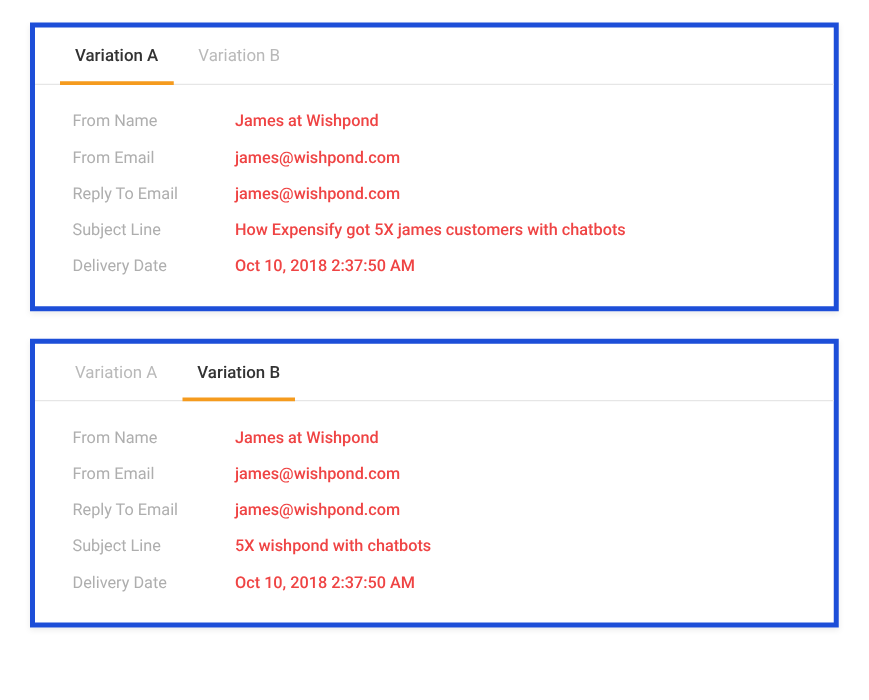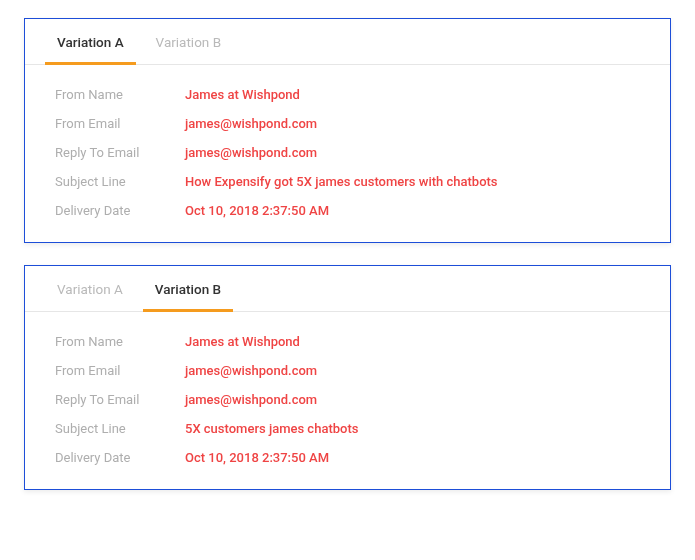--- a/index.html
+++ b/index.html
@@ -8,21 +8,21 @@
       padding: 0;
     }
     body {
       font-family: -apple-system, BlinkMacSystemFont, "Segoe UI", Roboto, "Helvetica Neue", Arial, sans-serif;
       background: #ffffff;
       padding: 18px 24px;
       width: 695px;
     }
     .panel {
       background: #ffffff;
-      border: 1px solid #1d4ed8;
+      border: 4px solid #1d4ed8;
       box-shadow: 0 2px 5px rgba(0,0,0,0.08);
       margin-bottom: 22px;
     }
     .tabs {
       display: flex;
       border-bottom: 1px solid #e6e6e6;
       padding: 0 20px;
     }
     .tab {
       padding: 14px 12px 12px 12px;
@@ -106,20 +106,20 @@
     <div class="row">
       <div class="label">From Email</div>
       <div class="value">james@wishpond.com</div>
     </div>
     <div class="row">
       <div class="label">Reply To Email</div>
       <div class="value">james@wishpond.com</div>
     </div>
     <div class="row">
       <div class="label">Subject Line</div>
-      <div class="value">5X customers james chatbots</div>
+      <div class="value">5X wishpond with chatbots</div>
     </div>
     <div class="row">
       <div class="label">Delivery Date</div>
       <div class="value">Oct 10, 2018 2:37:50 AM</div>
     </div>
   </div>
 </div>
 
 </body></html>

